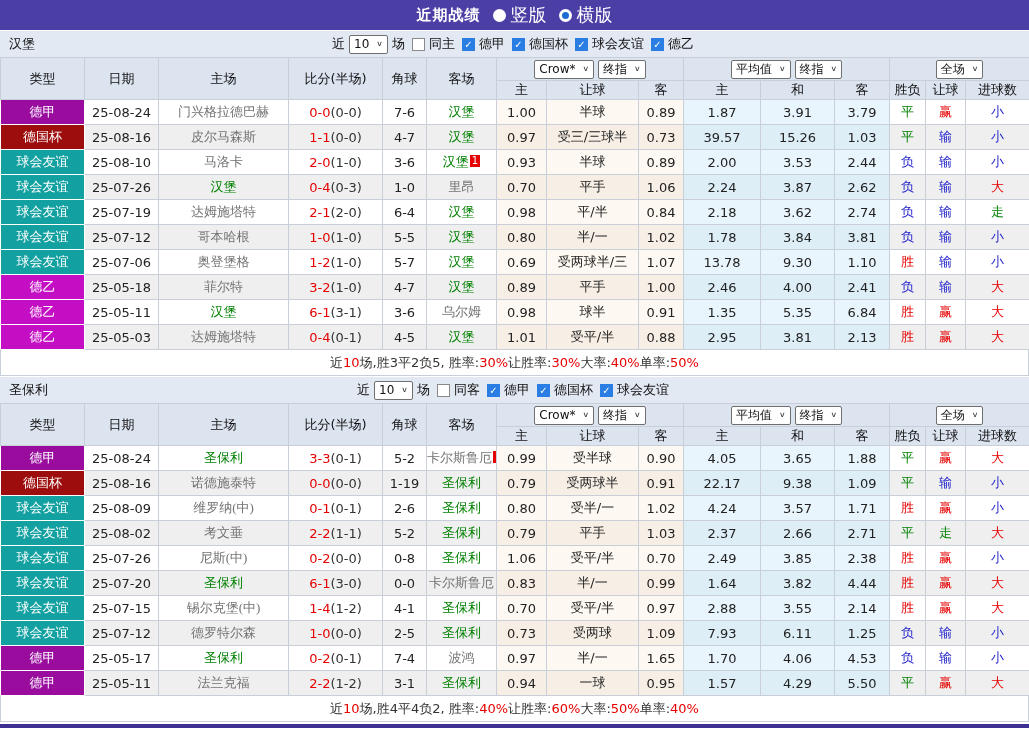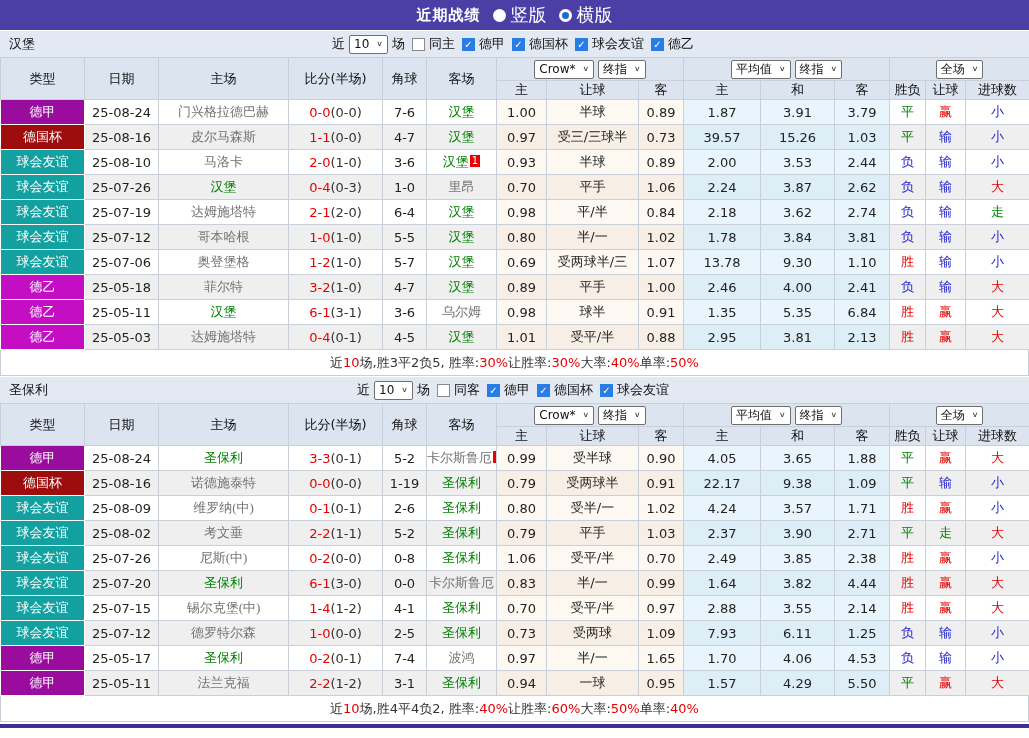--- a/index.html
+++ b/index.html
@@ -473,21 +473,21 @@
             <td class="type-cell" style="background: rgb(18, 160, 160);">球会友谊</td>
             <td class="c-plain">25-08-02</td>
             <td class="c-plain"><span class="opp">考文垂</span></td>
             <td class="c-plain"><span class="ft">2-2</span><span class="ht">(1-1)</span></td>
             <td class="c-plain">5-2</td>
             <td class="c-plain"><span class="team">圣保利</span></td>
             <td class="c-odds">0.79</td>
             <td class="c-odds">平手</td>
             <td class="c-odds">1.03</td>
             <td class="c-avg">2.37</td>
-            <td class="c-avg">3.90</td>
+            <td class="c-avg">2.66</td>
             <td class="c-avg">2.71</td>
             <td class="c-plain" style="color: rgb(0, 128, 0);">平</td>
             <td class="c-plain" style="color: rgb(0, 128, 0);">走</td>
             <td class="c-plain" style="color: rgb(230, 0, 0);">大</td>
           </tr>
           <tr class="even">
             <td class="type-cell" style="background: rgb(18, 160, 160);">球会友谊</td>
             <td class="c-plain">25-07-26</td>
             <td class="c-plain"><span class="opp">尼斯(中)</span></td>
             <td class="c-plain"><span class="ft">0-2</span><span class="ht">(0-0)</span></td>

